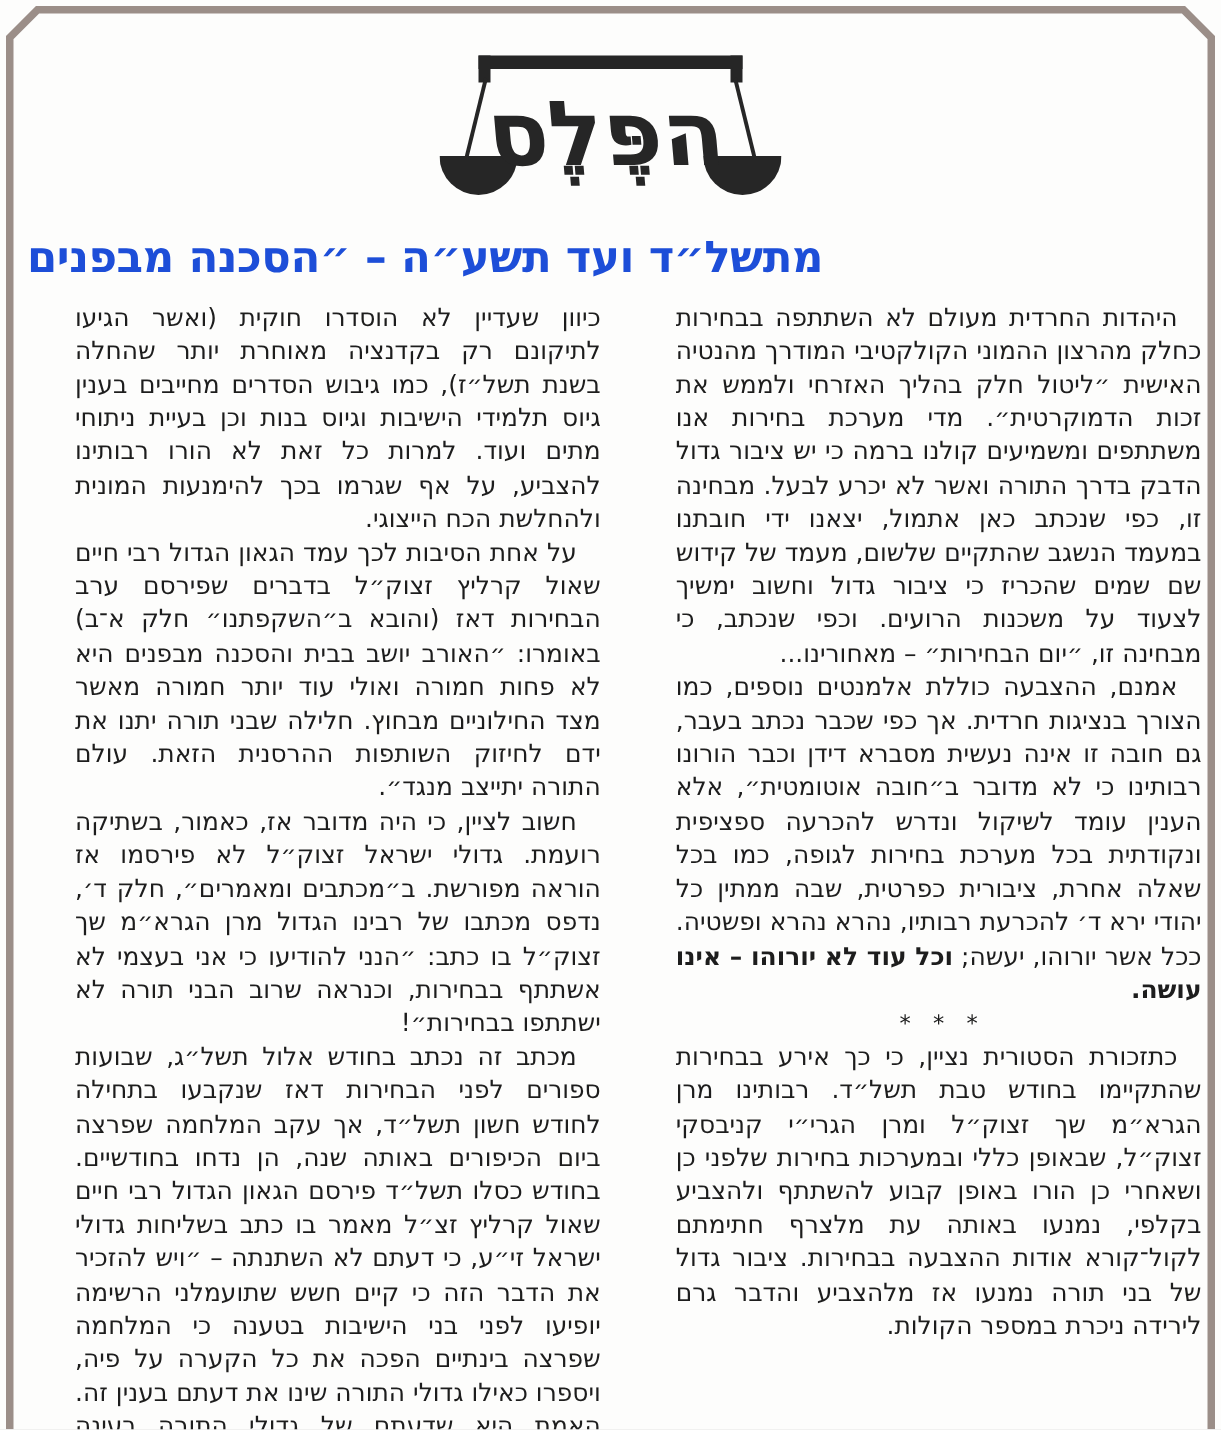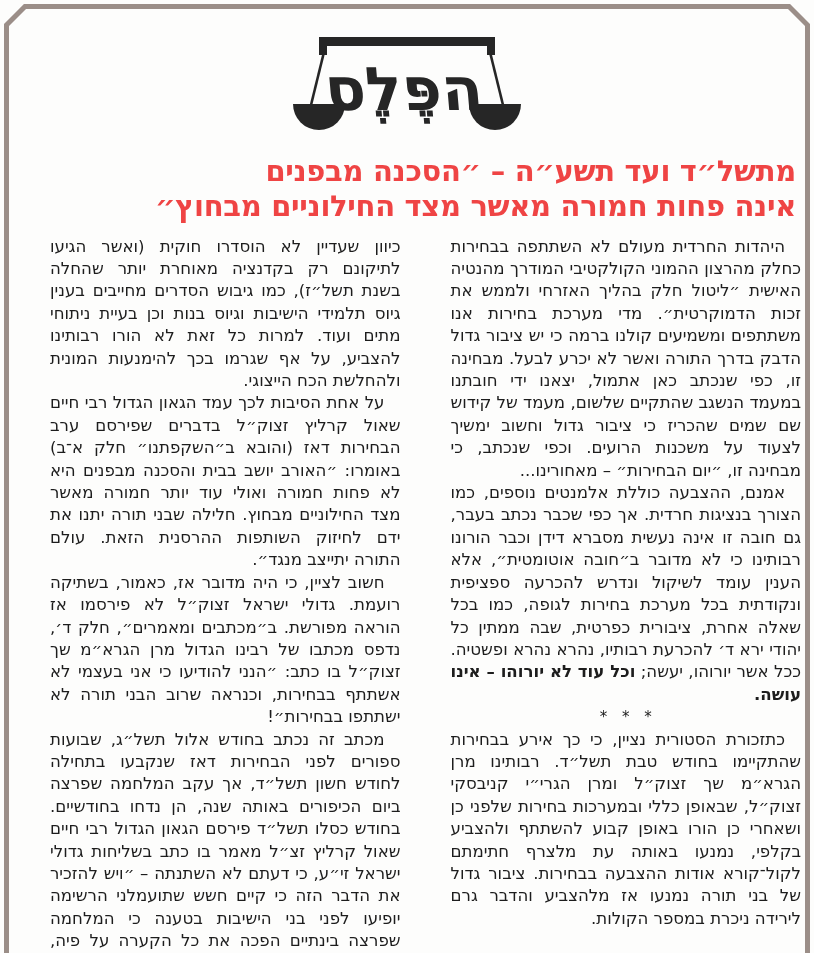--- a/index.html
+++ b/index.html
@@ -13,26 +13,26 @@
     font-family:"DejaVu Sans", sans-serif;
   }
   .frame {
     position:absolute; inset:0;
     pointer-events:none;
   }
   .masthead { text-align:center; padding-top:34px; }
   .masthead svg { display:inline-block; }
   .headline {
     margin:12px 18px 4px;
-    text-align:right;
+    text-align:left;
     direction:rtl;
     font-size:29px;
     line-height:1.2;
     font-weight:bold;
-    color:#ef4444;
+    color:#1d4ed8;
     letter-spacing:-0.3px;
   }
   .columns {
     display:flex;
     direction:rtl;
     gap:13px;
     padding:8px 13px 0;
     color:#1d1d1d;
   }
   .col {
@@ -77,21 +77,20 @@
         <path d="M176 70 A 26 26 0 0 0 228 70 Z"></path>
       </g>
       <g transform="skewX(5)">
         <text x="106" y="76" text-anchor="middle" font-family="DejaVu Serif, DejaVu Sans, serif" font-size="60" font-weight="bold" fill="#262626">הפֶּלֶס</text>
       </g>
     </svg>
   </header>
 
   <h1 class="headline">
     <span>מתשל״ד ועד תשע״ה – ״הסכנה מבפנים</span><br>
-    <span>אינה פחות חמורה מאשר מצד החילוניים מבחוץ״</span>
   </h1>
 
   <main class="columns">
 
     <section class="col">
       <p class="indent">היהדות החרדית מעולם לא השתתפה בבחירות כחלק מהרצון ההמוני הקולקטיבי המודרך מהנטיה האישית ״ליטול חלק בהליך האזרחי ולממש את זכות הדמוקרטית״. מדי מערכת בחירות אנו משתתפים ומשמיעים קולנו ברמה כי יש ציבור גדול הדבק בדרך התורה ואשר לא יכרע לבעל. מבחינה זו, כפי שנכתב כאן אתמול, יצאנו ידי חובתנו במעמד הנשגב שהתקיים שלשום, מעמד של קידוש שם שמים שהכריז כי ציבור גדול וחשוב ימשיך לצעוד על משכנות הרועים. וכפי שנכתב, כי מבחינה זו, ״יום הבחירות״ – מאחורינו...</p>
       <p class="indent">
         <span>אמנם, ההצבעה כוללת אלמנטים נוספים, כמו הצורך בנציגות חרדית. אך כפי שכבר נכתב בעבר, גם חובה זו אינה נעשית מסברא דידן וכבר הורונו רבותינו כי לא מדובר ב״חובה אוטומטית״, אלא הענין עומד לשיקול ונדרש להכרעה ספציפית ונקודתית בכל מערכת בחירות לגופה, כמו בכל שאלה אחרת, ציבורית כפרטית, שבה ממתין כל יהודי ירא ד׳ להכרעת רבותיו, נהרא נהרא ופשטיה. ככל אשר יורוהו, יעשה;</span>
         <span class="bold">וכל עוד לא יורוהו – אינו עושה.</span>
       </p>

